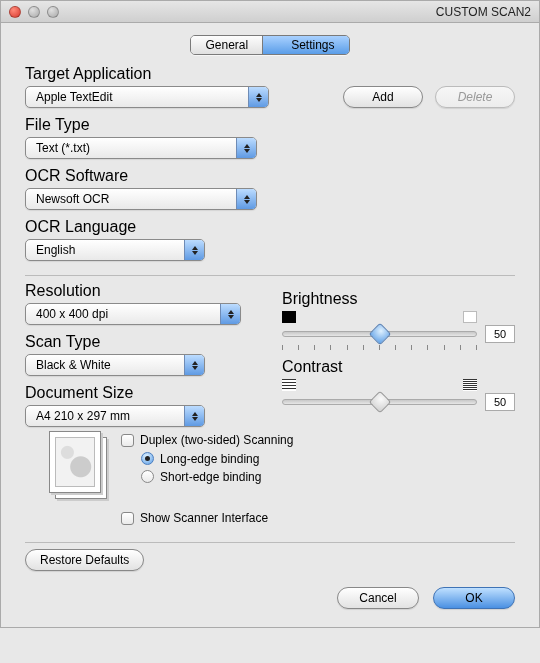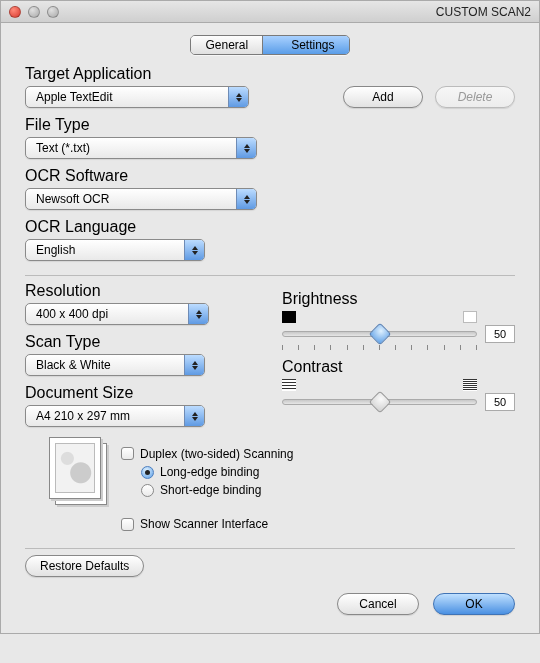--- a/index.html
+++ b/index.html
@@ -211,23 +211,22 @@
     display: flex;
     justify-content: space-between;
     align-items: center;
     padding-right: 38px;
     margin-top: 2px;
   }
 
   .duplex-block {
     display: flex;
     gap: 14px;
-    margin-top: 10px;
+    margin-top: 4px;
     margin-left: 24px;
-    align-items: center;
   }
   .duplex-thumb {
     width: 52px; height: 62px;
     background: #fff;
     border: 1px solid #888;
     position: relative;
     box-shadow: 2px 2px 0 #ccc;
   }
   .duplex-thumb::before {
     content: "";
@@ -308,21 +307,21 @@
           </div>
         <div class="segbtn active">
             <span>Settings</span>
           </div>
       </div>
     </div>
 
     
     <div class="label">Target Application</div>
     <div class="row-flex">
-      <div class="aqua-select" style="width:224px">
+      <div class="aqua-select" style="width:244px">
         <span class="sel-text">Apple TextEdit</span>
         <span class="sel-cap">
             <span class="tri-up"></span>
             <span class="tri-down"></span>
           </span>
       </div>
       <div style="flex:1"></div>
       <div class="aqua-btn" style="width:80px;padding:0">
           <span>Add</span>
         </div>
@@ -359,21 +358,21 @@
           <span class="tri-up"></span>
           <span class="tri-down"></span>
         </span>
     </div>
 
     <hr class="divider">
 
     <div class="two-col">
       <div class="col">
         <div class="label" style="margin-top:0">Resolution</div>
-        <div class="aqua-select" style="width:184px">
+        <div class="aqua-select" style="width:216px">
           <span class="sel-text">400 x 400 dpi</span>
           <span class="sel-cap">
               <span class="tri-up"></span>
               <span class="tri-down"></span>
             </span>
         </div>
 
         <div class="label">Scan Type</div>
         <div class="aqua-select" style="width:180px">
           <span class="sel-text">Black &amp; White</span>

